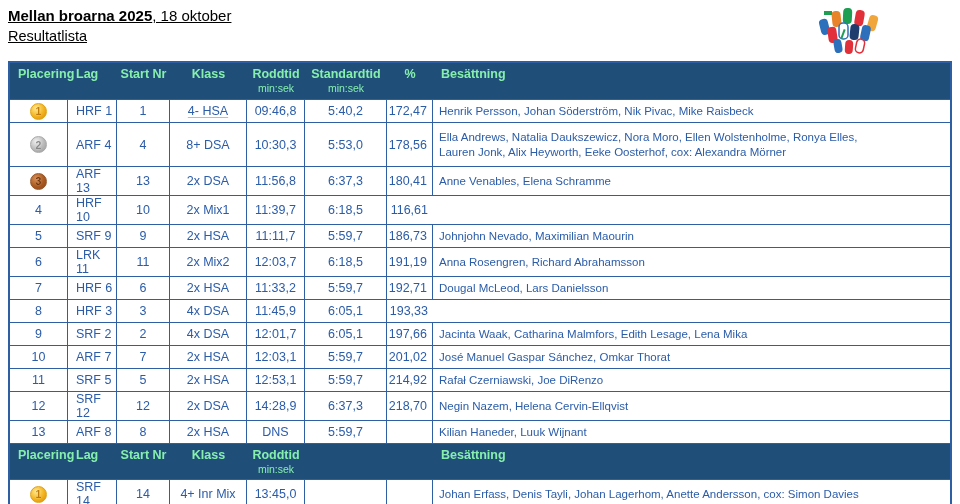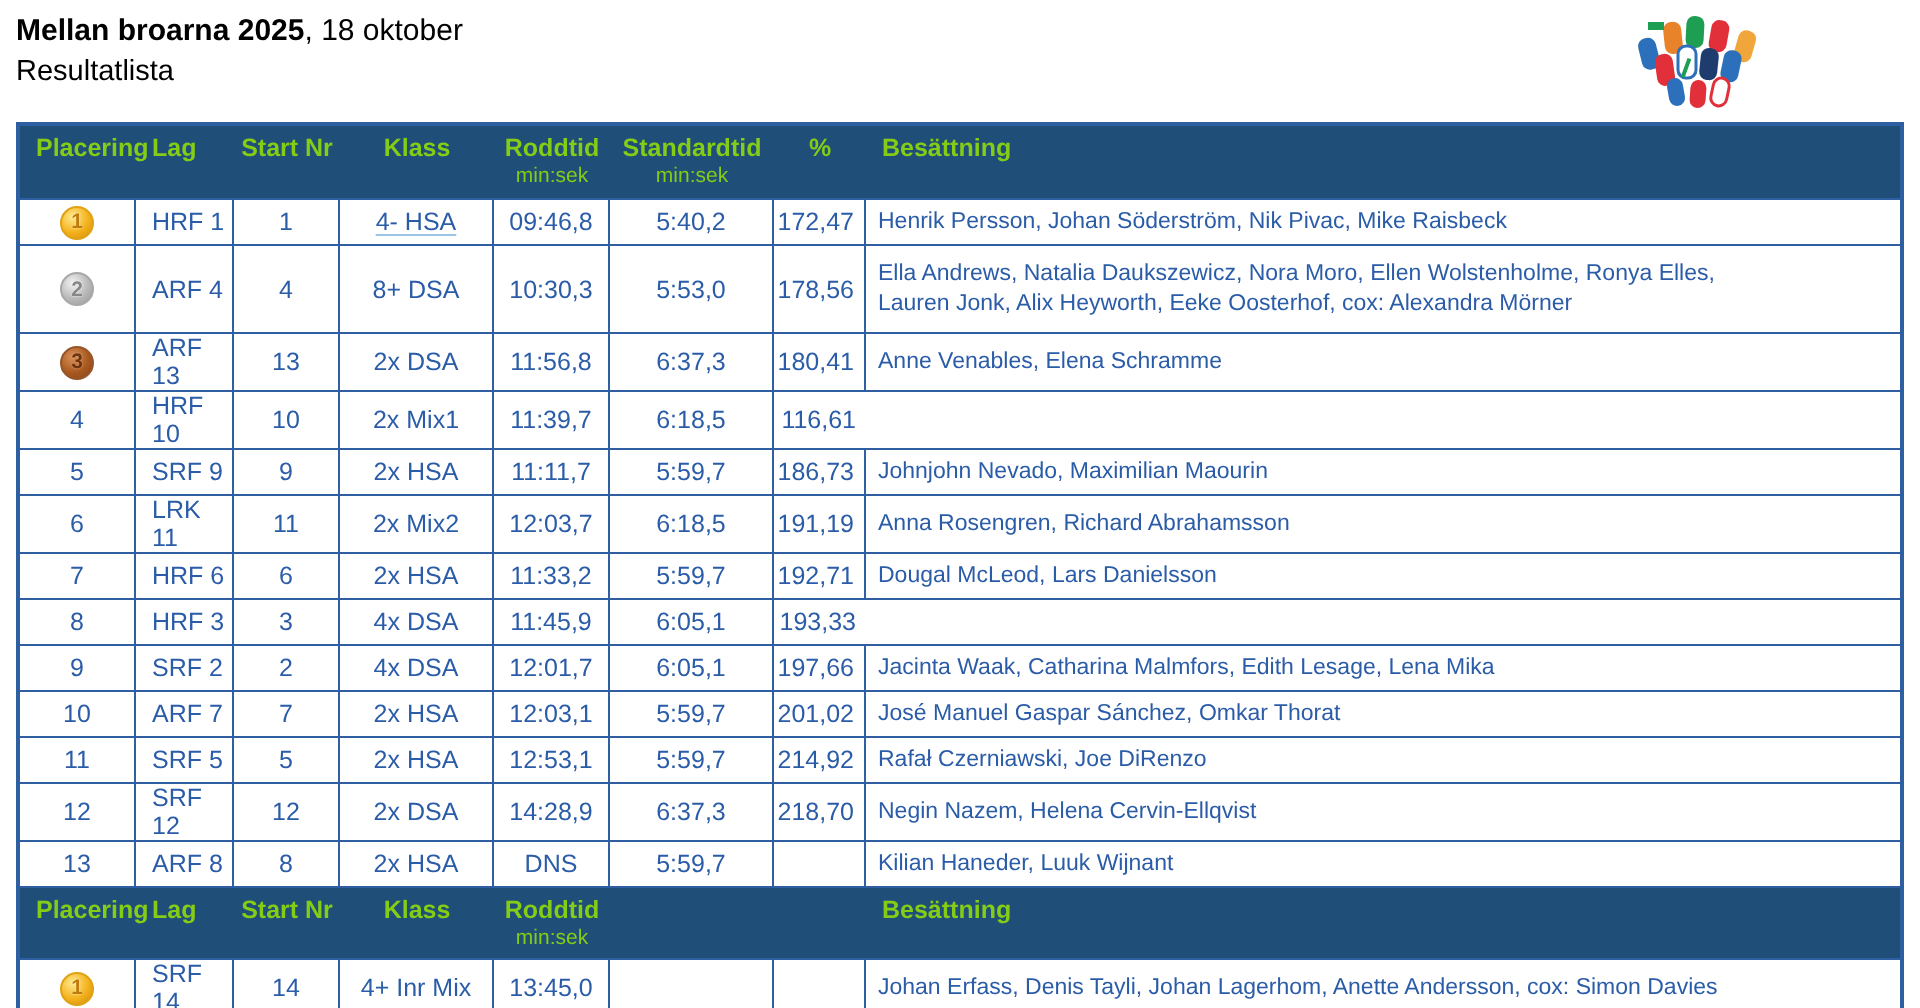--- a/index.html
+++ b/index.html
@@ -7,32 +7,32 @@
     --blue:#2B5CA8;
     --bord:#2E5FA3;
   }
   *{box-sizing:border-box;margin:0;padding:0;}
   html,body{background:#fff;}
   body{
     width:960px;height:504px;overflow:hidden;
     font-family:"Liberation Sans","DejaVu Sans",sans-serif;
     color:#000;
   }
-  .page{width:960px;height:504px;position:relative;}
+  .page{width:960px;height:504px;position:relative;text-decoration:underline;}
   
   .top{display:flex;justify-content:space-between;align-items:flex-start;padding:5px 8px 0 8px;height:58px;}
   .title{font-size:15px;line-height:1.45;}
   .title .b{font-weight:bold;}
   .subtitle{font-size:14.5px;line-height:1.35;}
   .logo{display:flex;align-items:flex-start;gap:6px;margin-top:2px;margin-right:2px;flex-direction:column;}
   .logo-text{color:#1E3A74;font-weight:bold;font-size:16.5px;line-height:1.12;letter-spacing:.2px;margin-top:3px;}
   
   .tbl{position:absolute;left:8px;right:8px;top:61px;border:2px solid var(--bord);background:#fff;}
   .thead,.trow{display:grid;grid-template-columns:58px 49px 53px 77px 58px 82px 46px 1fr;}
-  .thead{background:var(--hdr);color:#84cc16;min-height:36px;align-items:start;}
+  .thead{background:var(--hdr);color:#86efac;min-height:36px;align-items:start;}
   .hc{padding-top:5px;font-weight:bold;font-size:12.5px;line-height:1.1;}
   .hc .unit{display:block;font-weight:normal;font-size:10.5px;margin-top:1px;}
   .h-left{padding-left:8px;text-align:left;}
   .h-center{text-align:center;}
   .trow{border-top:1.5px solid var(--bord);min-height:23px;background:#fff;}
   .trow.tall{min-height:44px;}
   .trow.r26{min-height:26px;}
   .td{border-right:1.5px solid var(--bord);display:flex;align-items:center;
       color:var(--blue);font-size:12.5px;overflow:hidden;}
   .td:last-child{border-right:none;}

